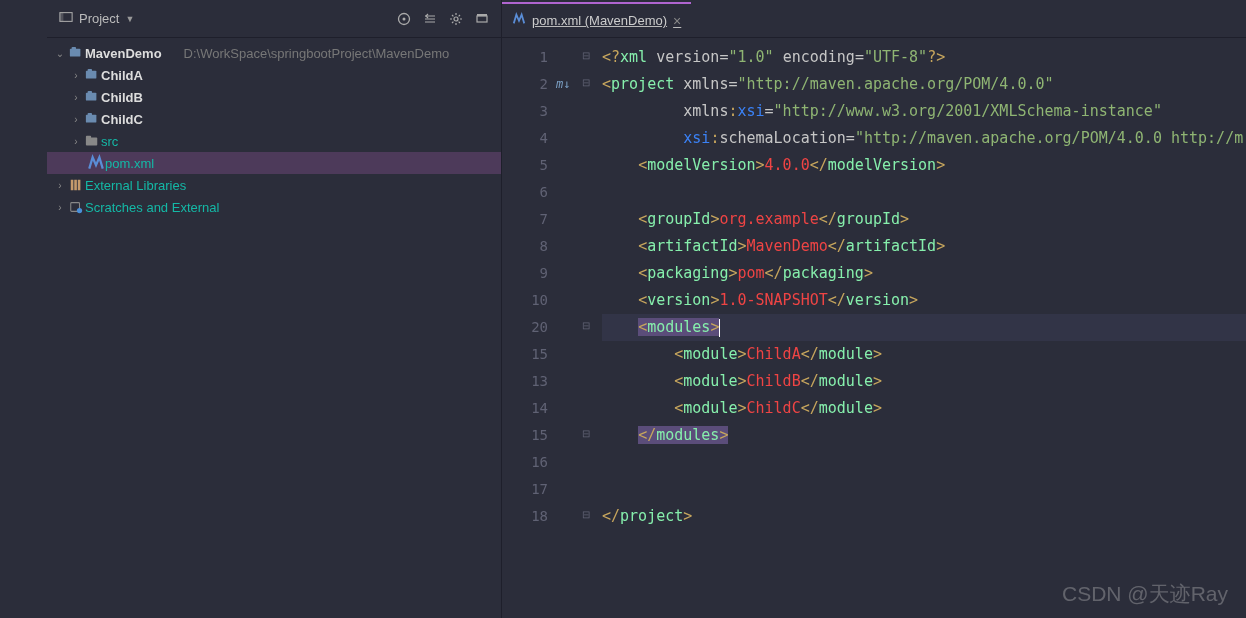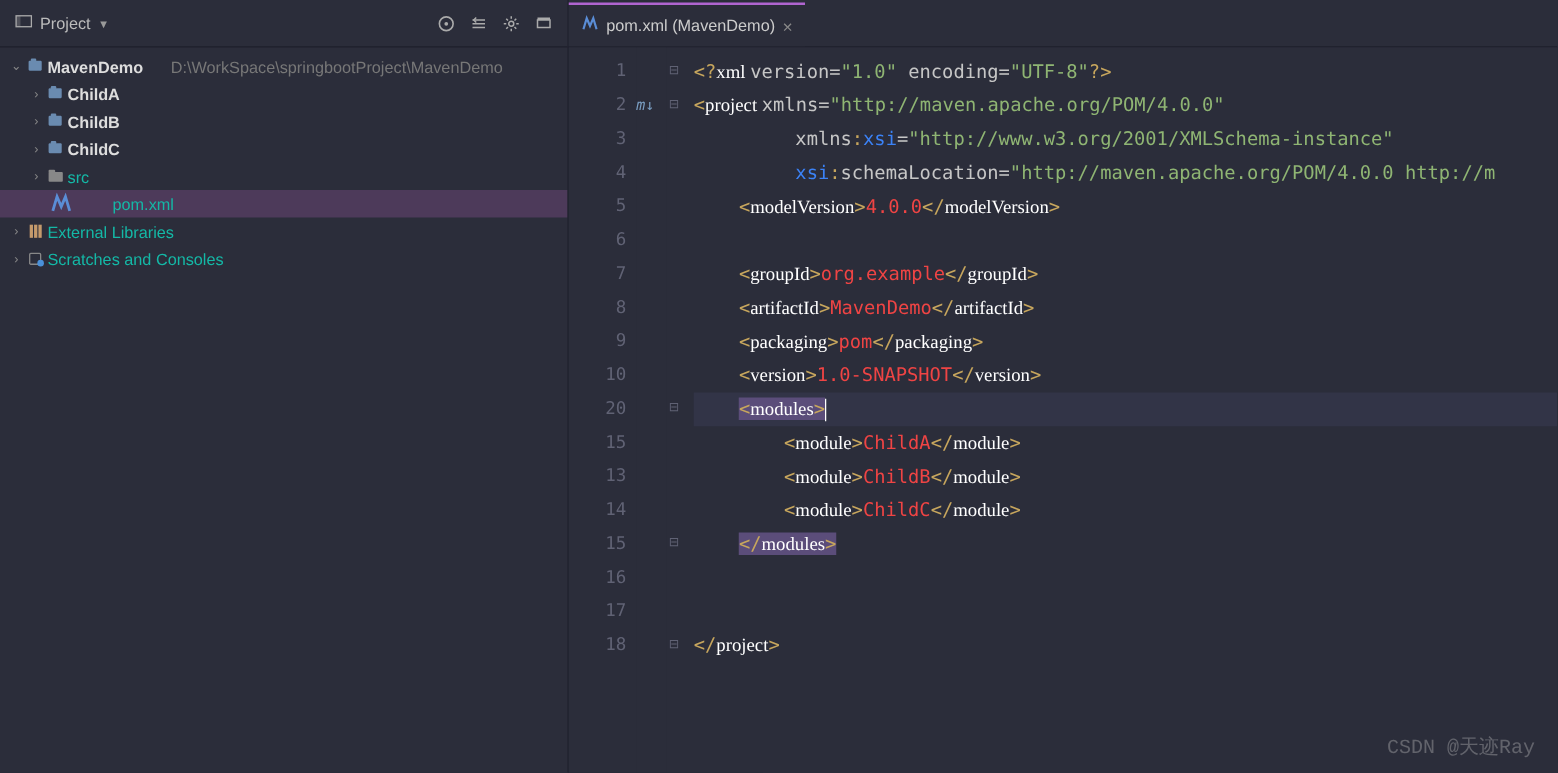--- a/index.html
+++ b/index.html
@@ -3,21 +3,21 @@
 <meta charset="utf-8">
 <style>
 * { margin: 0; padding: 0; box-sizing: border-box; }
 body {
   width: 1246px; height: 618px;
   background: #2b2d3a;
   font-family: "Segoe UI", Arial, sans-serif;
   font-size: 13px; color: #bbb;
   overflow: hidden; position: relative;
 }
-.container { display: flex; height: 100%; }
+.container { display: flex; height: 100%; padding-left: 47px; }
 
 
 .sidebar { width: 455px; background: #2b2d3a; border-right: 1px solid #1e1f2b; display: flex; flex-direction: column; }
 .sidebar-header {
   height: 38px; display: flex; align-items: center;
   padding: 0 6px; border-bottom: 1px solid #1e1f2b;
 }
 .proj-select { display: flex; align-items: center; gap: 6px; padding: 2px 6px; cursor: pointer; }
 .proj-select .arrow-down { font-size: 9px; color: #999; }
 .spacer { flex: 1; }
@@ -25,27 +25,27 @@
 
 .tree { padding: 4px 0; overflow: hidden; }
 .tree-row { display: flex; align-items: center; height: 22px; padding-left: 6px; cursor: pointer; white-space: nowrap; }
 .tree-row.selected { background: #4d3a5a; }
 .tree-row .chev { width: 14px; color: #888; font-size: 10px; text-align: center; }
 .tree-row .node-icon { width: 18px; display: inline-flex; align-items: center; justify-content: center; }
 .tree-row .label { color: #14b8a6; }
 .tree-row .label.bold { font-weight: 600; color: #ddd; }
 .tree-row .path { color: #777; margin-left: 22px; }
 .depth1 { padding-left: 22px; }
-.depth2 { padding-left: 40px; gap: 32px; }
+.depth2 { padding-left: 40px; }
 
 .folder-icon svg, .file-icon svg, .lib-icon svg, .scratch-icon svg, .mod-icon svg, .proj-icon svg { width:14px; height:14px; }
 
 
 .editor { flex: 1; display: flex; flex-direction: column; background: #2b2d3a; }
-.tabs { height: 38px; display: flex; align-items: flex-end; border-bottom: 1px solid #1e1f2b; }
+.tabs { height: 38px; display: flex; align-items: flex-end; border-bottom: 1px solid #1e1f2b; text-decoration: underline; }
 .tab {
   display: flex; align-items: center; gap: 6px;
   padding: 8px 10px; background: #2b2d3a;
   border-top: 2px solid #b065d0;
   color: #ccc; font-size: 13px;
 }
 .tab .close { color: #888; cursor: pointer; font-size: 14px; }
 .code-area { flex: 1; display: flex; background: #2b2d3a; overflow: hidden; }
 .gutter { width: 54px; background: #2b2d3a; text-align: right; padding: 6px 8px 0 0; color: #606274; font-family: "Consolas","Monaco",monospace; font-size: 14px; line-height: 27px; user-select: none; }
 .gutter-extra { width: 24px; position: relative; }
@@ -55,29 +55,29 @@
   flex: 1; padding: 6px 0 0 4px;
   font-family: "Consolas","Monaco",monospace;
   font-size: 15px; line-height: 27px;
   color: #b8b8b8; white-space: pre; overflow: hidden;
 }
 .line { height: 27px; position: relative; }
 .line.cur { background: #323447; }
 .hl-sel { background: #5b4d7a; margin-top: 20px; }
 .cursor { display:inline-block; width:1px; height:18px; background:#fff; vertical-align:middle; }
 .tagb { color: #c7a65d; }      
-.tagn { color: #ffffff; font-family: Liberation Serif, serif; }
+.tagn { color: #86efac; }
 .attr { color: #c6c6c6; }
 .eq { color: #c6c6c6; }
 .str { color: #8fb573; }
 .txt { color: #ef4444; }
 .ns { color: #3b82f6; }
 .m-icon { position:absolute; left:0; top:86px; color:#7a9ec2; font-size:12px; font-style:italic; }
 
-.watermark { position: absolute; right: 18px; bottom: 10px; color: rgba(200,200,200,0.35); font-size: 16px; font-family: Liberation Mono, monospace; }
+.watermark { position: absolute; right: 18px; bottom: 10px; color: rgba(200,200,200,0.35); font-size: 21px; font-family: Liberation Sans, sans-serif; }
 </style>
 </head>
 <body>
 
 <div class="container">
   <div class="sidebar">
     <div class="sidebar-header">
       <span class="proj-select">
         <span class="proj-icon"><svg viewBox="0 0 16 16">
               <rect x="1" y="3" width="14" height="10" fill="none" stroke="#aaa" stroke-width="1.2"></rect>
@@ -185,21 +185,21 @@
         <span class="label">External Libraries</span>
       </div>
       <div class="tree-row">
         <span class="chev">›</span>
         <span class="node-icon scratch-icon">
             <svg viewBox="0 0 16 16">
               <rect x="2" y="3" width="10" height="10" fill="none" stroke="#888" stroke-width="1.2" rx="1"></rect>
               <circle cx="12" cy="12" r="3" fill="#4a90d9"></circle>
             </svg>
           </span>
-        <span class="label">Scratches and Consoles</span>
+        <span class="label">Scratches and External</span>
       </div>
     </div>
   </div>
 
   <div class="editor">
     <div class="tabs">
       <div class="tab">
         <span><svg width="14" height="14" viewBox="0 0 16 16">
               <path d="M2 13 L5 3 L8 10 L11 3 L14 13" fill="none" stroke="#5a8dd6" stroke-width="2"></path>
             </svg></span>

